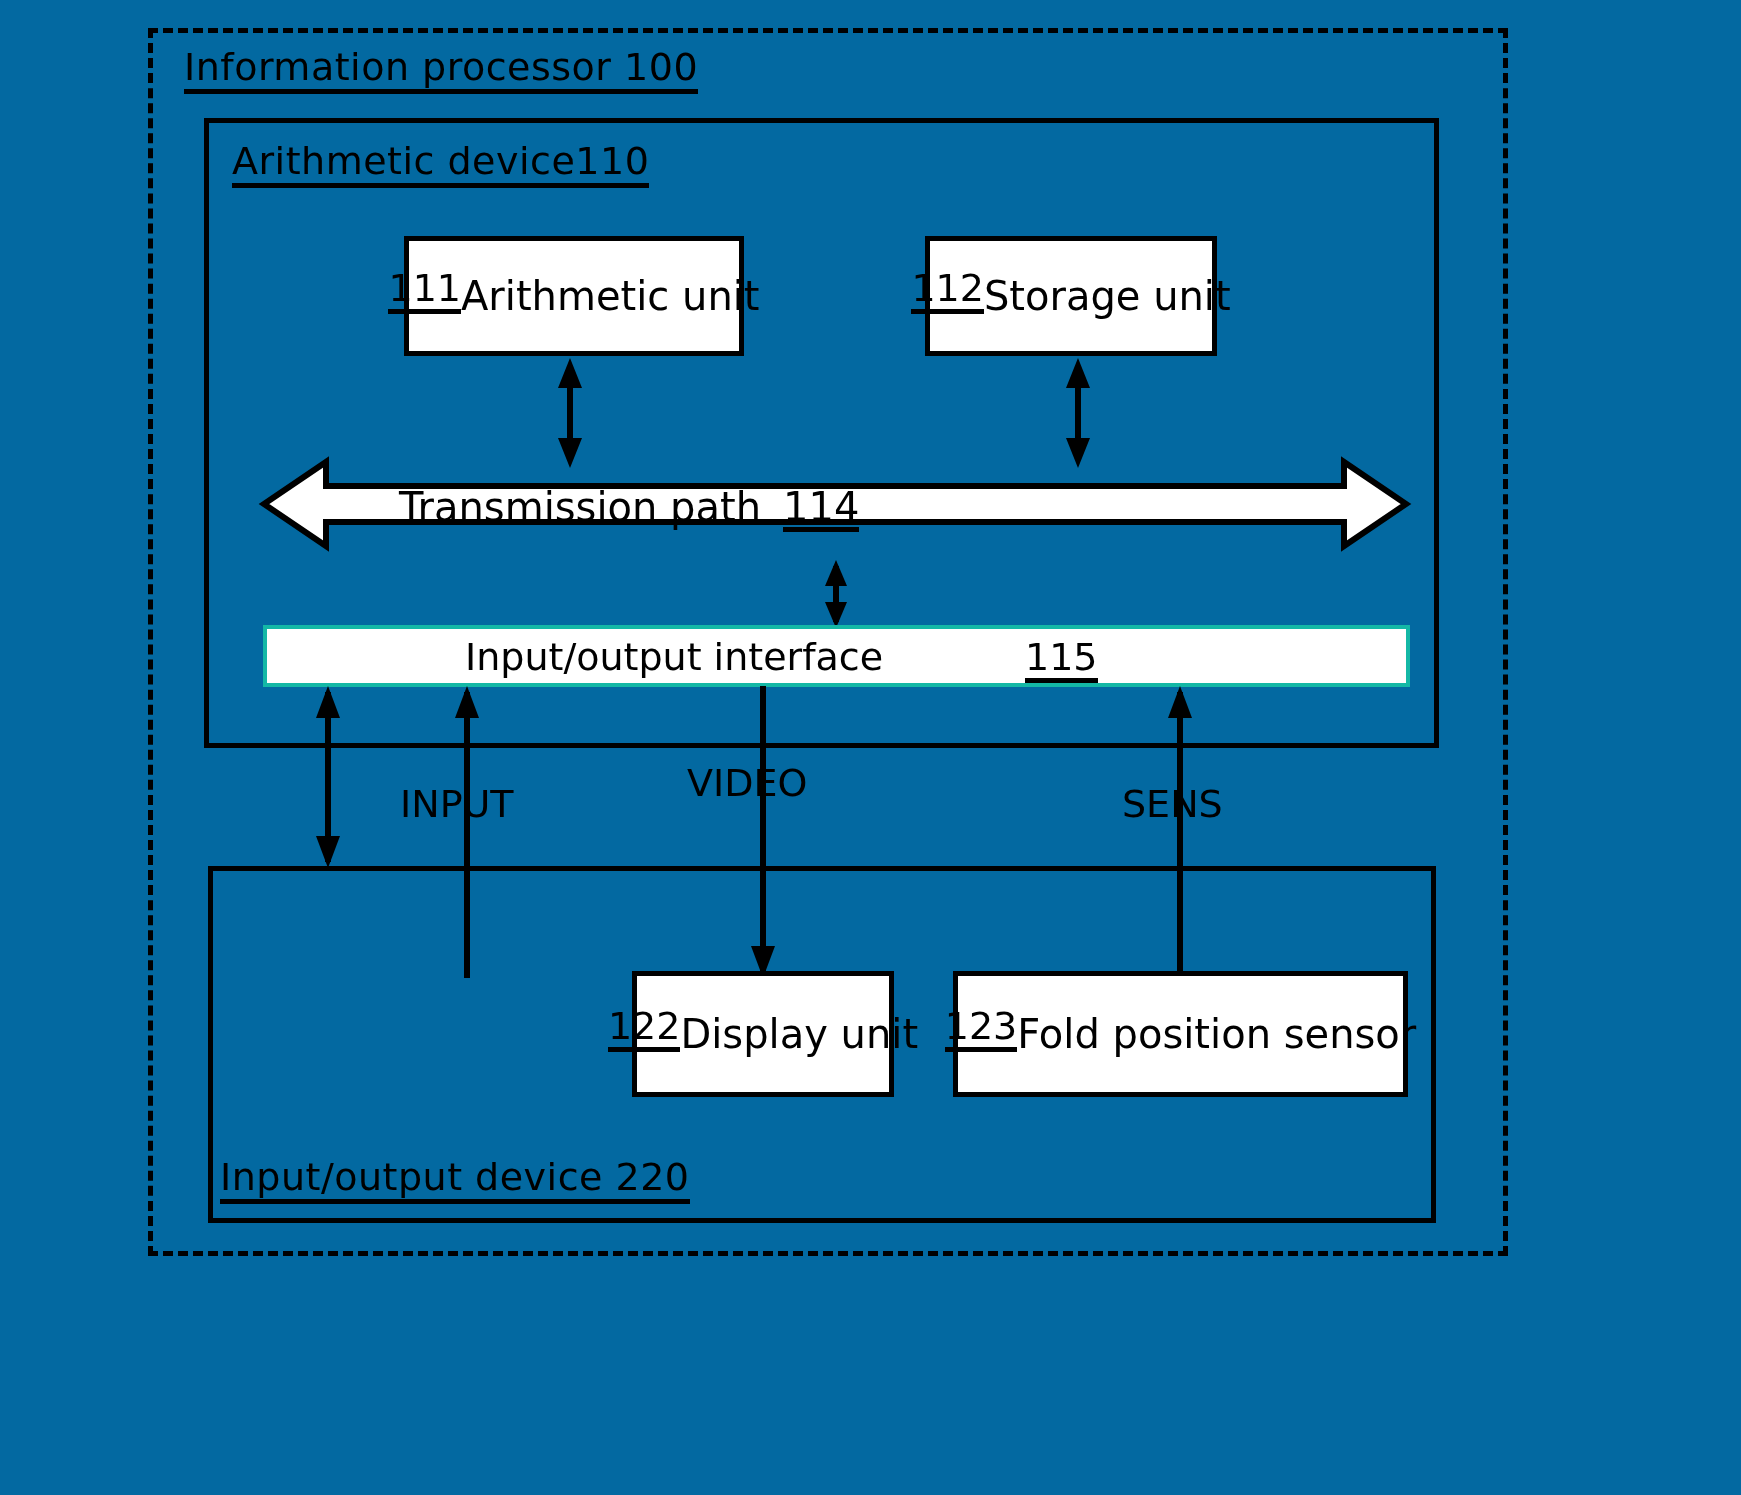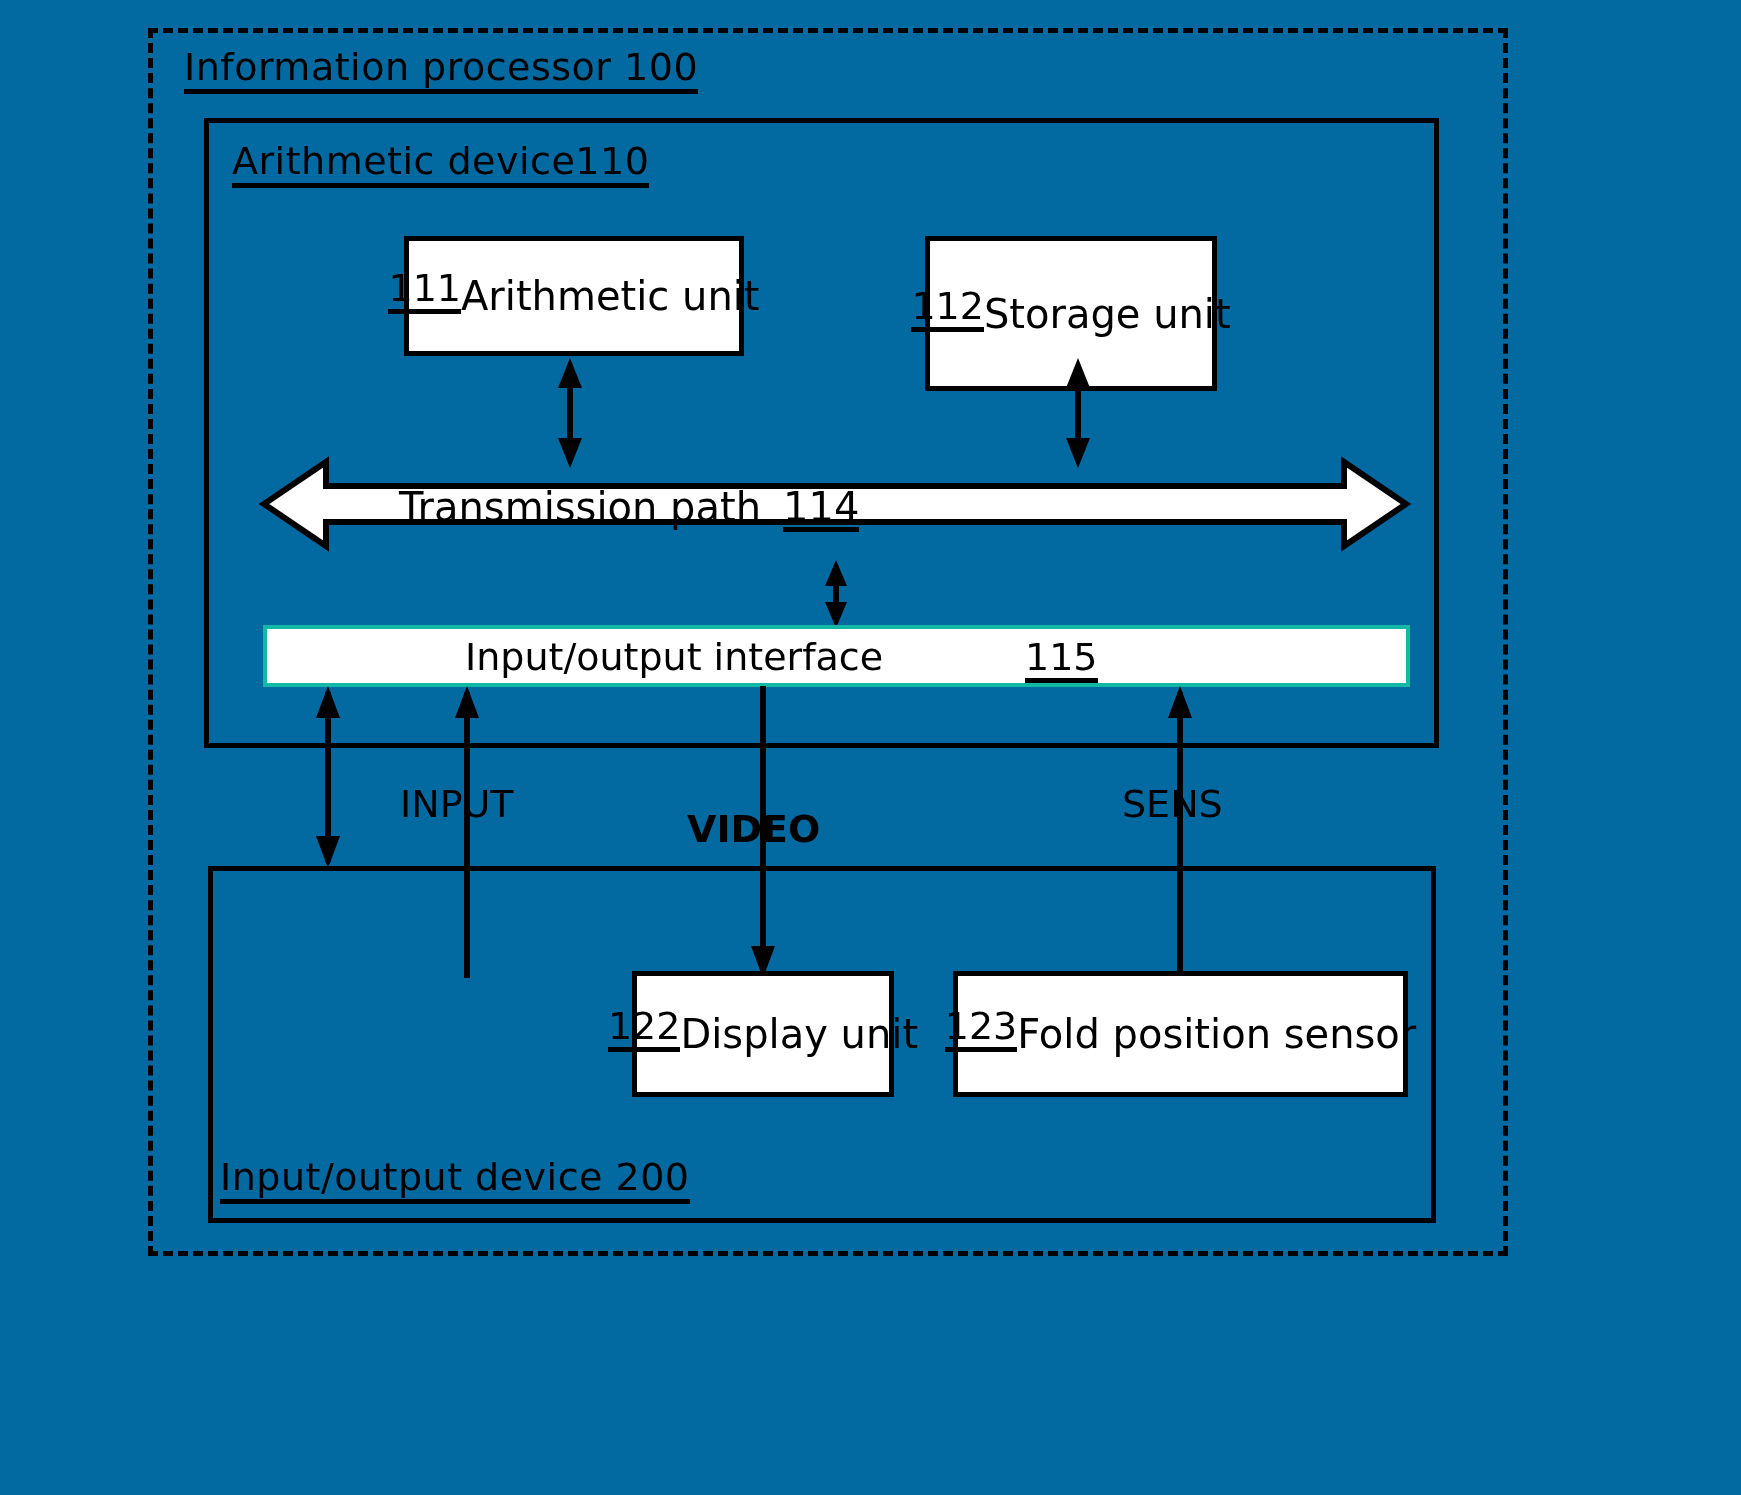--- a/index.html
+++ b/index.html
@@ -75,21 +75,21 @@
     padding-bottom: 2px;
     margin-bottom: 9px;
   }
   .unit-label {
     font-size: 40px;
     line-height: 1;
     white-space: nowrap;
   }
 
   #box-111 { left: 404px; top: 236px; width: 340px; height: 120px; }
-  #box-112 { left: 925px; top: 236px; width: 292px; height: 155px; }
+  #box-112 { left: 925px; top: 236px; width: 292px; height: 120px; }
 
   
   #trans-path-svg { left: 260px; top: 440px; }
 
   #trans-path-text {
     left: 399px;
     top: 487px;
     font-size: 40px;
     line-height: 1;
     white-space: nowrap;
@@ -130,21 +130,21 @@
   }
 
   
   .signal-label {
     font-size: 38px;
     line-height: 1;
     white-space: nowrap;
     color: #000;
   }
   #sig-input { left: 400px; top: 785px; }
-  #sig-video { left: 687px; top: 810px; font-weight: bold; }
+  #sig-video { left: 687px; top: 764px; }
   #sig-sens  { left: 1122px; top: 785px; }
 
   
   #io-device-box {
     left: 208px;
     top: 866px;
     width: 1228px;
     height: 357px;
     border: 5px solid #000;
     box-sizing: border-box;
@@ -235,21 +235,21 @@
     <polygon points="22,0 10,32 34,32" fill="#000"></polygon>
   </svg>
 
   <div class="abs signal-label" id="sig-input">INPUT</div>
   <div class="abs signal-label" id="sig-video">VIDEO</div>
   <div class="abs signal-label" id="sig-sens">SENS</div>
 
   <div class="abs" id="io-device-box"></div>
 
   <div class="abs section-title" id="title-io-device">
-    <span class="ul">Input/output device 200</span>
+    <span class="ul">Input/output device 220</span>
   </div>
 
 
   <div class="abs unit-box" id="box-122">
     <div class="unit-num">122</div>
     <div class="unit-label">Display unit</div>
   </div>
 
   <div class="abs unit-box" id="box-123">
     <div class="unit-num">123</div>

